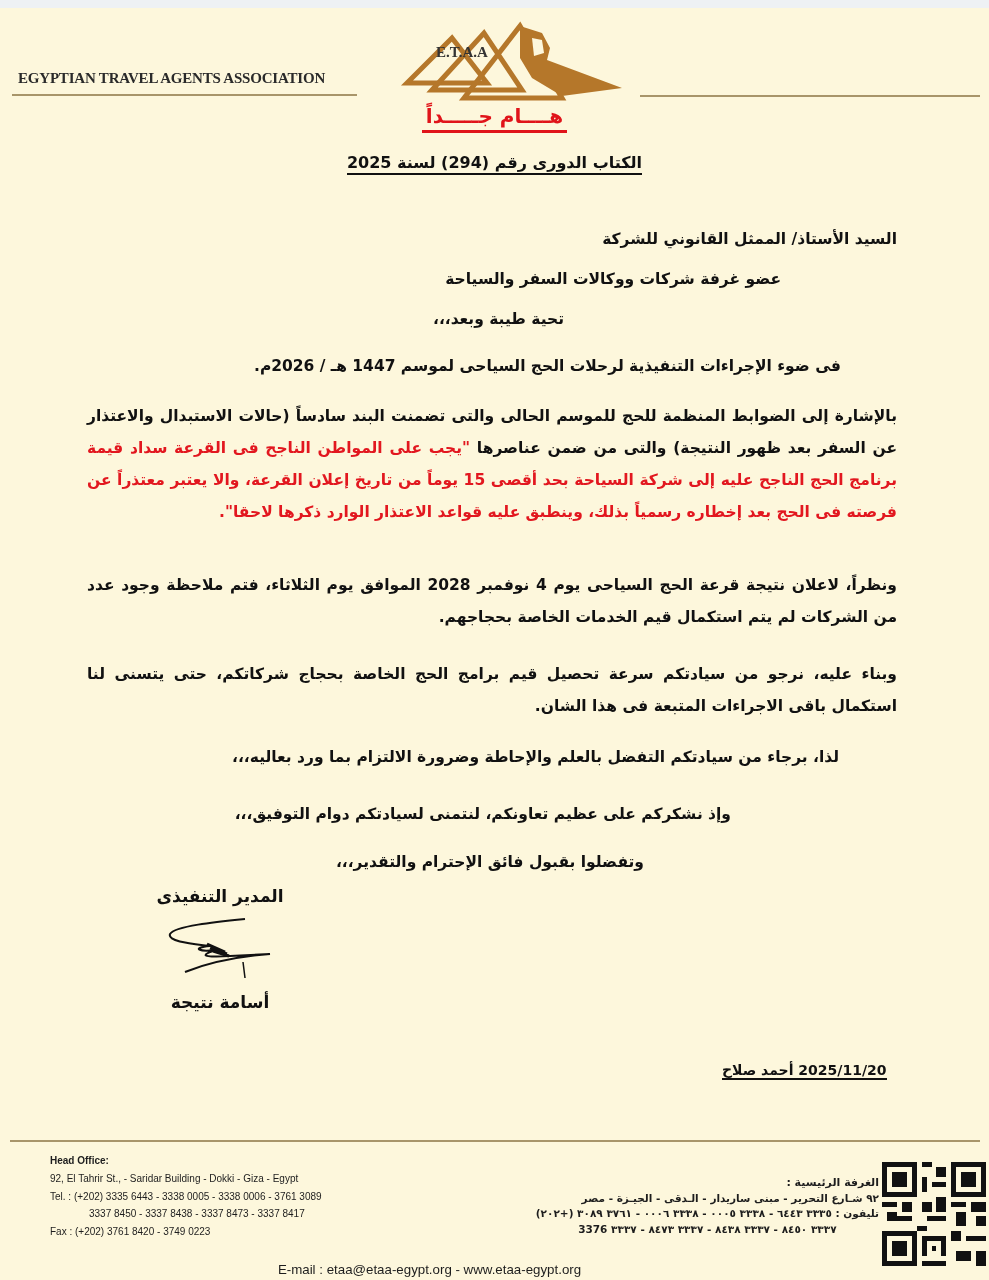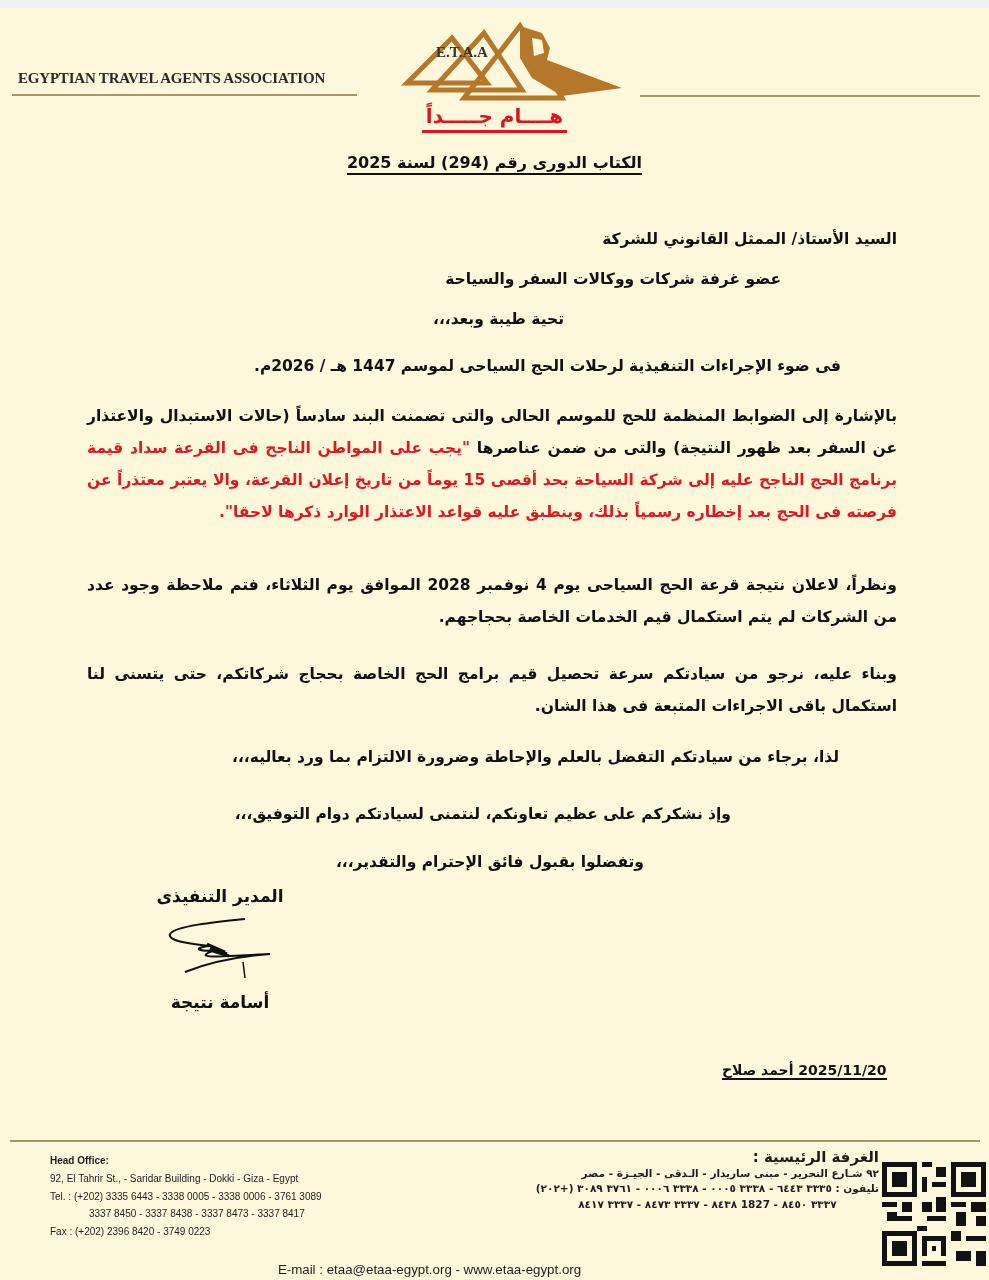--- a/index.html
+++ b/index.html
@@ -116,28 +116,28 @@
   <span>2025/11/20 أحمد صلاح</span>
 </div>
 
 <div class="footer-rule"></div>
 
 <div class="footer-left">
   <div style="font-weight:bold;">Head Office:</div>
   <div>92, El Tahrir St., - Saridar Building - Dokki - Giza - Egypt</div>
   <div>Tel. : (+202) 3335 6443 - 3338 0005 - 3338 0006 - 3761 3089</div>
   <div class="indent">3337 8450 - 3337 8438 - 3337 8473 - 3337 8417</div>
-  <div>Fax : (+202) 2396 8420 - 3749 0223</div>
+  <div>Fax : (+202) 3761 8420 - 3749 0223</div>
 </div>
 
 <div class="footer-right">
-  <div style="font-size:15px;">الغرفة الرئيسية :</div>
+  <div style="font-size:11px;margin-top:25px;">الغرفة الرئيسية :</div>
   <div>٩٢ شـارع التحرير - مبنى ساريدار - الـدقى - الجيـزة - مصر</div>
   <div>تليفون : ٣٣٣٥ ٦٤٤٣ - ٣٣٣٨ ٠٠٠٥ - ٣٣٣٨ ٠٠٠٦ - ٣٧٦١ ٣٠٨٩ (+٢٠٢)</div>
-  <div class="center">٣٣٣٧ ٨٤٥٠ - 1827 ٨٤٣٨ - ٣٣٣٧ ٨٤٧٣ - ٣٣٣٧ ٨٤١٧</div>
+  <div class="center">٣٣٣٧ ٨٤٥٠ - ٣٣٣٧ ٨٤٣٨ - ٣٣٣٧ ٨٤٧٣ - ٣٣٣٧ 3376</div>
 </div>
 
 <svg class="qr" viewBox="0 0 21 21" shape-rendering="crispEdges">
   <rect width="21" height="21" fill="#fdf7dc"></rect>
   <g fill="#111">
     <rect x="0" y="0" width="7" height="7"></rect>
       <rect x="1" y="1" width="5" height="5" fill="#fdf7dc"></rect>
       <rect x="2" y="2" width="3" height="3"></rect>
     <rect x="14" y="0" width="7" height="7"></rect>
       <rect x="15" y="1" width="5" height="5" fill="#fdf7dc"></rect>

